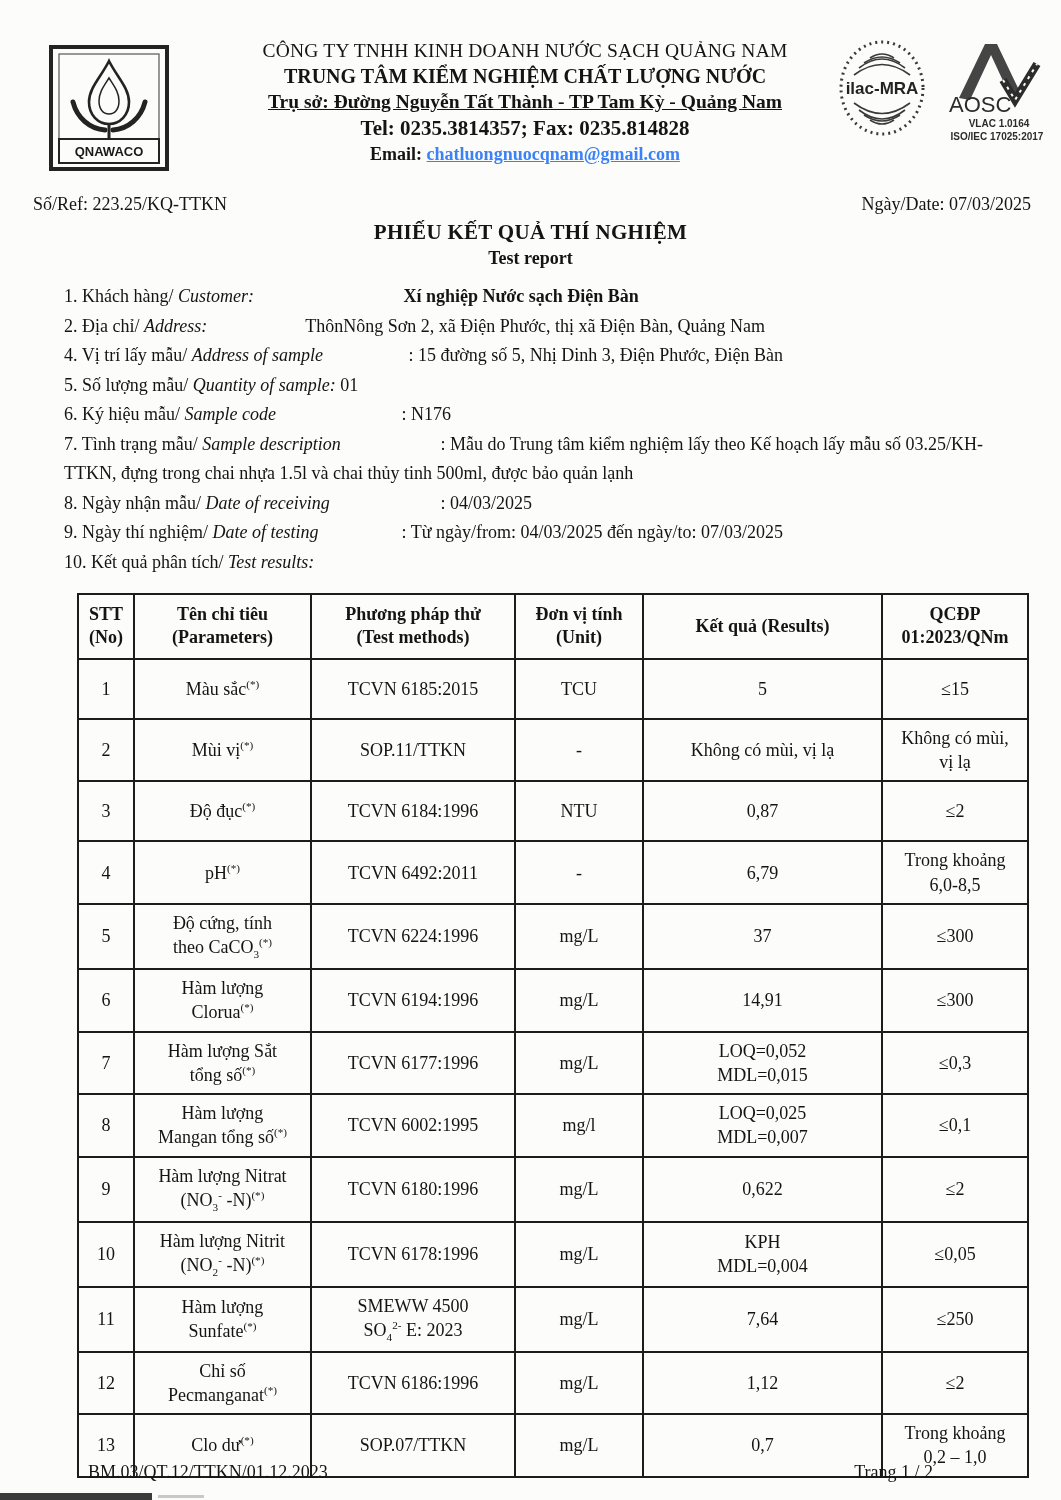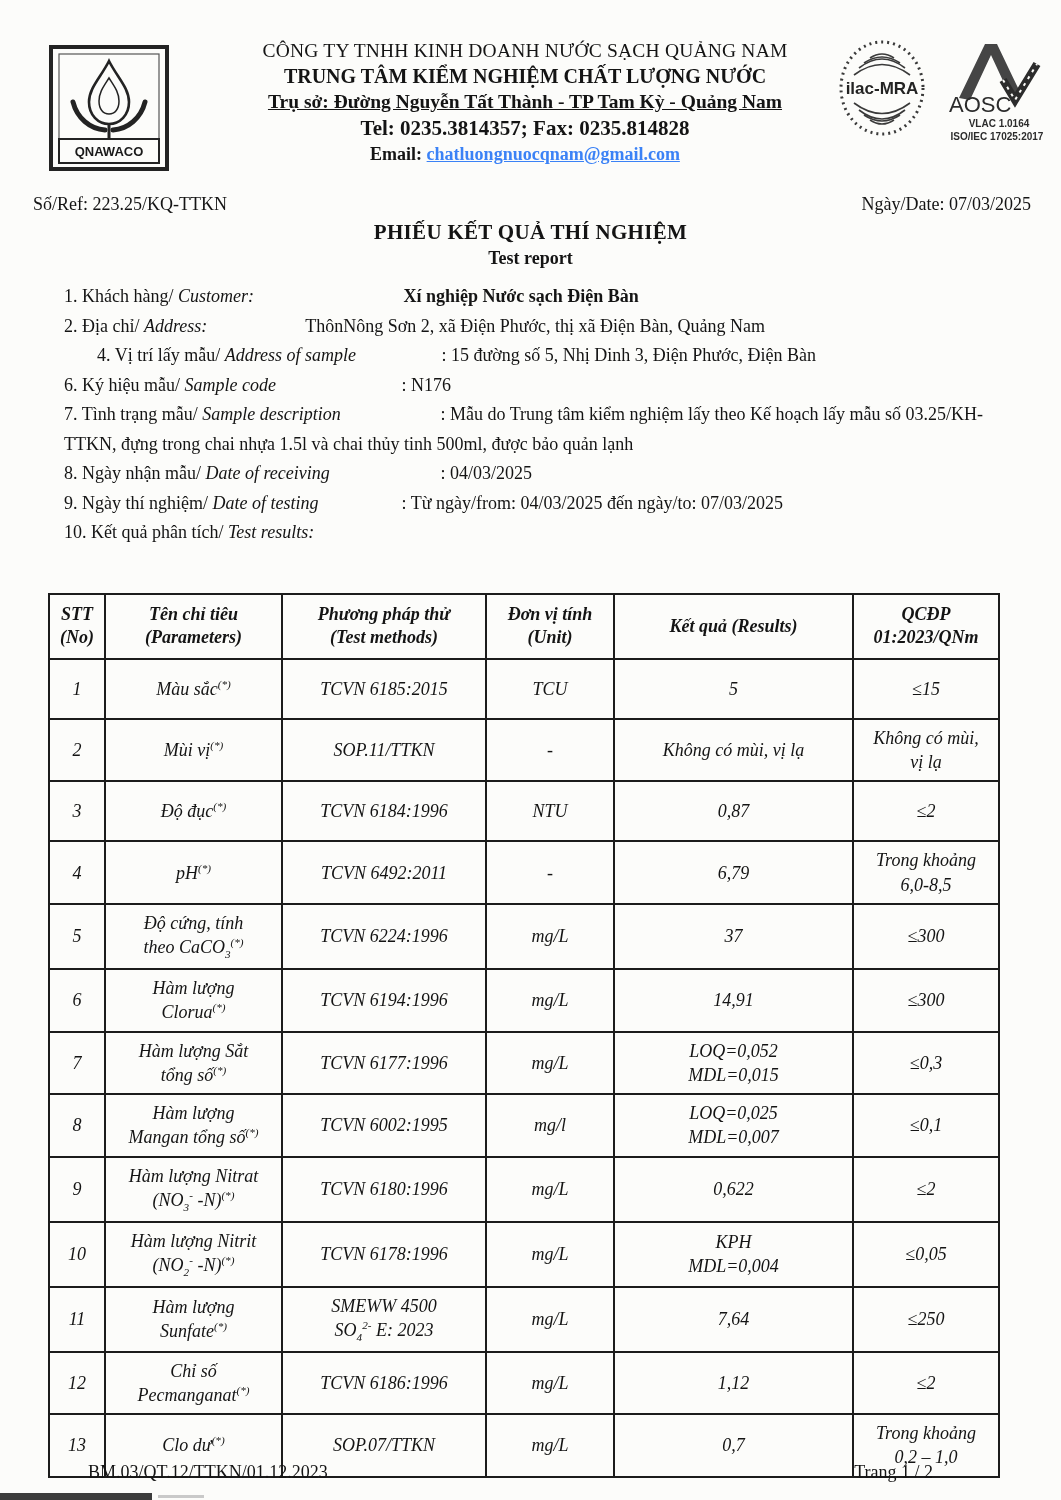--- a/index.html
+++ b/index.html
@@ -30,27 +30,27 @@
   
   .info-list{position:absolute;top:282px;left:64px;width:946px;font-size:18px;line-height:29.5px;}
   .info-item{margin:0;}
   .info-item .lbl{font-weight:normal;display:inline-block;}
   .info-item .en{font-style:italic;}
   .info-item .val{font-weight:normal;}
   .info-item.v-bold .val{font-weight:bold;}
   .info-item.w1 .lbl{min-width:335px;}
   .info-item.w2 .lbl{min-width:237px;}
   .info-item.w3 .lbl{min-width:333px;}
-  .info-item.w4 .lbl{min-width:340px;margin-left:33px;}
+  .info-item.w4 .lbl{min-width:340px;}
   .info-item.w6 .lbl{min-width:333px;}
   .info-item.w7 .lbl{min-width:372px;}
   .info-item.w8 .lbl{min-width:372px;}
   .info-item.w9 .lbl{min-width:333px;}
   
-  .results-table{position:absolute;top:593px;left:48px;border-collapse:collapse;table-layout:fixed;width:950px;font-style:italic;}
+  .results-table{position:absolute;top:593px;left:77px;border-collapse:collapse;table-layout:fixed;width:950px;}
   .results-table th,.results-table td{
     border:2px solid #1c1c1c;
     text-align:center;vertical-align:middle;
     padding:6px 5px;
     font-size:18px;line-height:1.35;
     overflow:hidden;
   }
   .results-table th{font-weight:bold;line-height:1.3;padding:8px 4px;}
   .results-table td{height:46px;}
   .col-no{width:56px;}.col-param{width:177px;}.col-method{width:204px;}
@@ -127,20 +127,21 @@
     <span>Ngày/Date: 07/03/2025</span>
   </div>
 
   <div class="title-vi">PHIẾU KẾT QUẢ THÍ NGHIỆM</div>
   <div class="title-en">Test report</div>
 
   <div class="info-list" id="info-list">
       <div class="info-item w1 v-bold"><span class="lbl">1. Khách hàng/ <span class="en">Customer:</span></span> <span class="val">Xí nghiệp Nước sạch Điện Bàn</span></div>
       <div class="info-item w2"><span class="lbl">2. Địa chỉ/ <span class="en">Address:</span></span> <span class="val">ThônNông Sơn 2, xã Điện Phước, thị xã Điện Bàn, Quảng Nam</span></div>
       <div class="info-item w4"><span class="lbl">4. Vị trí lấy mẫu/ <span class="en">Address of sample</span></span> <span class="val">: 15 đường số 5, Nhị Dinh 3, Điện Phước, Điện Bàn</span></div>
+      <div class="info-item w5"><span class="lbl">5. Số lượng mẫu/ <span class="en">Quantity of sample:</span></span> <span class="val">01</span></div>
       <div class="info-item w6"><span class="lbl">6. Ký hiệu mẫu/ <span class="en">Sample code</span></span> <span class="val">: N176</span></div>
       <div class="info-item w7"><span class="lbl">7. Tình trạng mẫu/ <span class="en">Sample description</span></span> <span class="val">: Mẫu do Trung tâm kiểm nghiệm lấy theo Kế hoạch lấy mẫu số 03.25/KH-TTKN, đựng trong chai nhựa 1.5l và chai thủy tinh 500ml, được bảo quản lạnh</span></div>
       <div class="info-item w8"><span class="lbl">8. Ngày nhận mẫu/ <span class="en">Date of receiving</span></span> <span class="val">: 04/03/2025</span></div>
       <div class="info-item w9"><span class="lbl">9. Ngày thí nghiệm/ <span class="en">Date of testing</span></span> <span class="val">: Từ ngày/from: 04/03/2025  đến ngày/to: 07/03/2025</span></div>
       <div class="info-item w10"><span class="lbl">10. Kết quả phân tích/ <span class="en">Test results:</span></span> <span class="val"></span></div>
     </div>
 
   <table class="results-table">
     <colgroup>
       <col class="col-no">

